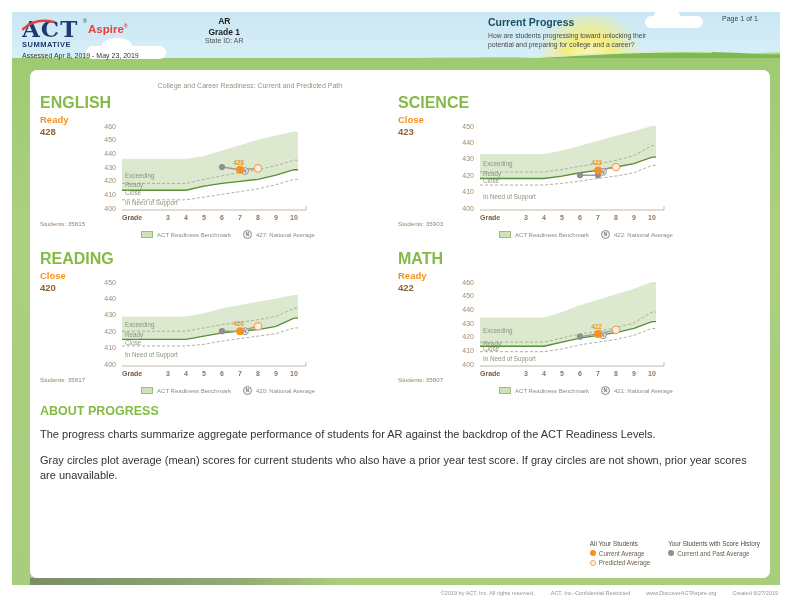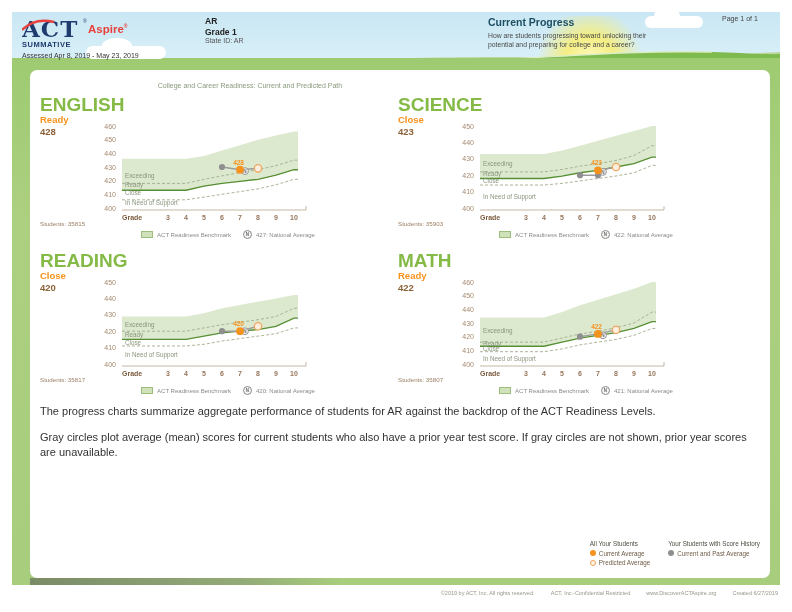--- a/index.html
+++ b/index.html
@@ -19,32 +19,32 @@
   .card{position:absolute;left:30px;top:70px;width:740px;height:508px;background:#fff;border-radius:7px;}
   .card-shadow{position:absolute;left:30px;top:578px;width:310px;height:7px;background:linear-gradient(90deg,rgba(85,85,85,.55),rgba(110,110,110,.35) 70%,rgba(110,110,110,0));}
 
   
   .logo-wrap{position:absolute;left:22px;top:15px;}
   .aspire{position:absolute;left:88px;top:23px;color:#e8413c;font-weight:bold;font-size:11.5px;}
   .aspire sup{font-size:5px;}
   .summative{position:absolute;left:22px;top:40px;font-size:7.5px;font-weight:bold;color:#1f3a6e;letter-spacing:.5px;}
   .assessed{position:absolute;left:22px;top:52px;font-size:7px;color:#333;}
   .org-block{position:absolute;left:205px;top:16px;line-height:1.25;}
-  .org-name,.org-grade{font-size:8.5px;font-weight:bold;color:#222;}
+  .org-name,.org-grade{font-size:8.5px;font-weight:bold;color:#222;text-align:center;}
   .org-state{font-size:7px;color:#555;}
   .progress-block{position:absolute;left:488px;top:16px;width:180px;}
   .progress-title{font-size:10.5px;font-weight:bold;color:#1d4f63;}
   .progress-sub{font-size:6.8px;color:#4a4a4a;line-height:1.35;margin-top:3px;width:160px;}
   .page-label{position:absolute;left:722px;top:15px;font-size:7px;color:#444;}
 
   
   .chart-header{position:absolute;left:55px;top:12px;width:330px;text-align:center;font-size:7px;color:#8a9a7d;}
   .charts{position:absolute;left:10px;top:24px;display:grid;grid-template-columns:358px 358px;grid-template-rows:156px 150px;}
   .panel{position:relative;}
-  .subject{position:absolute;left:0;top:0;margin:0;font-size:19px;font-weight:bold;color:#85ba47;}
+  .subject{position:absolute;left:0;top:0;margin:0;font-size:16px;font-weight:bold;color:#85ba47;}
   .level{position:absolute;left:0;top:20px;font-size:9.5px;font-weight:bold;color:#f6921e;}
   .score{position:absolute;left:0;top:32px;font-size:9.5px;font-weight:bold;color:#8c6239;}
   .students{position:absolute;left:0;top:126px;font-size:6.2px;color:#9a7f63;}
   .chart-box{position:absolute;left:48px;top:26px;width:266px;height:104px;}
   .chart-legend{position:absolute;left:48px;top:136px;width:280px;display:flex;justify-content:center;align-items:center;gap:4px;font-size:6px;color:#8a8a8a;}
   .swatch{display:inline-block;width:10px;height:5px;background:#cfe2ba;border:1px solid #9cbd7c;}
   .nbadge{display:inline-flex;width:7px;height:7px;border:1px solid #8a8a8a;border-radius:50%;background:#f4f4f2;color:#6f6f6f;font-size:4.5px;font-weight:bold;align-items:center;justify-content:center;margin-left:8px;}
 
   
   .about{position:absolute;left:10px;top:334px;width:722px;}
@@ -293,20 +293,21 @@
         <div class="chart-legend">
           <span class="swatch"></span>
           <span>ACT Readiness Benchmark</span>
           <span class="nbadge">N</span>
           <span>421: National Average</span>
         </div>
       </section>
     </div>
 
     <div class="about">
+      <h2>ABOUT PROGRESS</h2>
       <p>The progress charts summarize aggregate performance of students for AR against the backdrop of the ACT Readiness Levels.</p>
       <p>Gray circles plot average (mean) scores for current students who also have a prior year test score. If gray circles are not shown, prior year scores are unavailable.</p>
     </div>
 
     <div class="score-legend">
       <div class="leg-col">
         <div class="leg-title">All Your Students</div>
         <div class="leg-item">
             <span class="dot dot-orange"></span>
             <span>Current Average</span>

